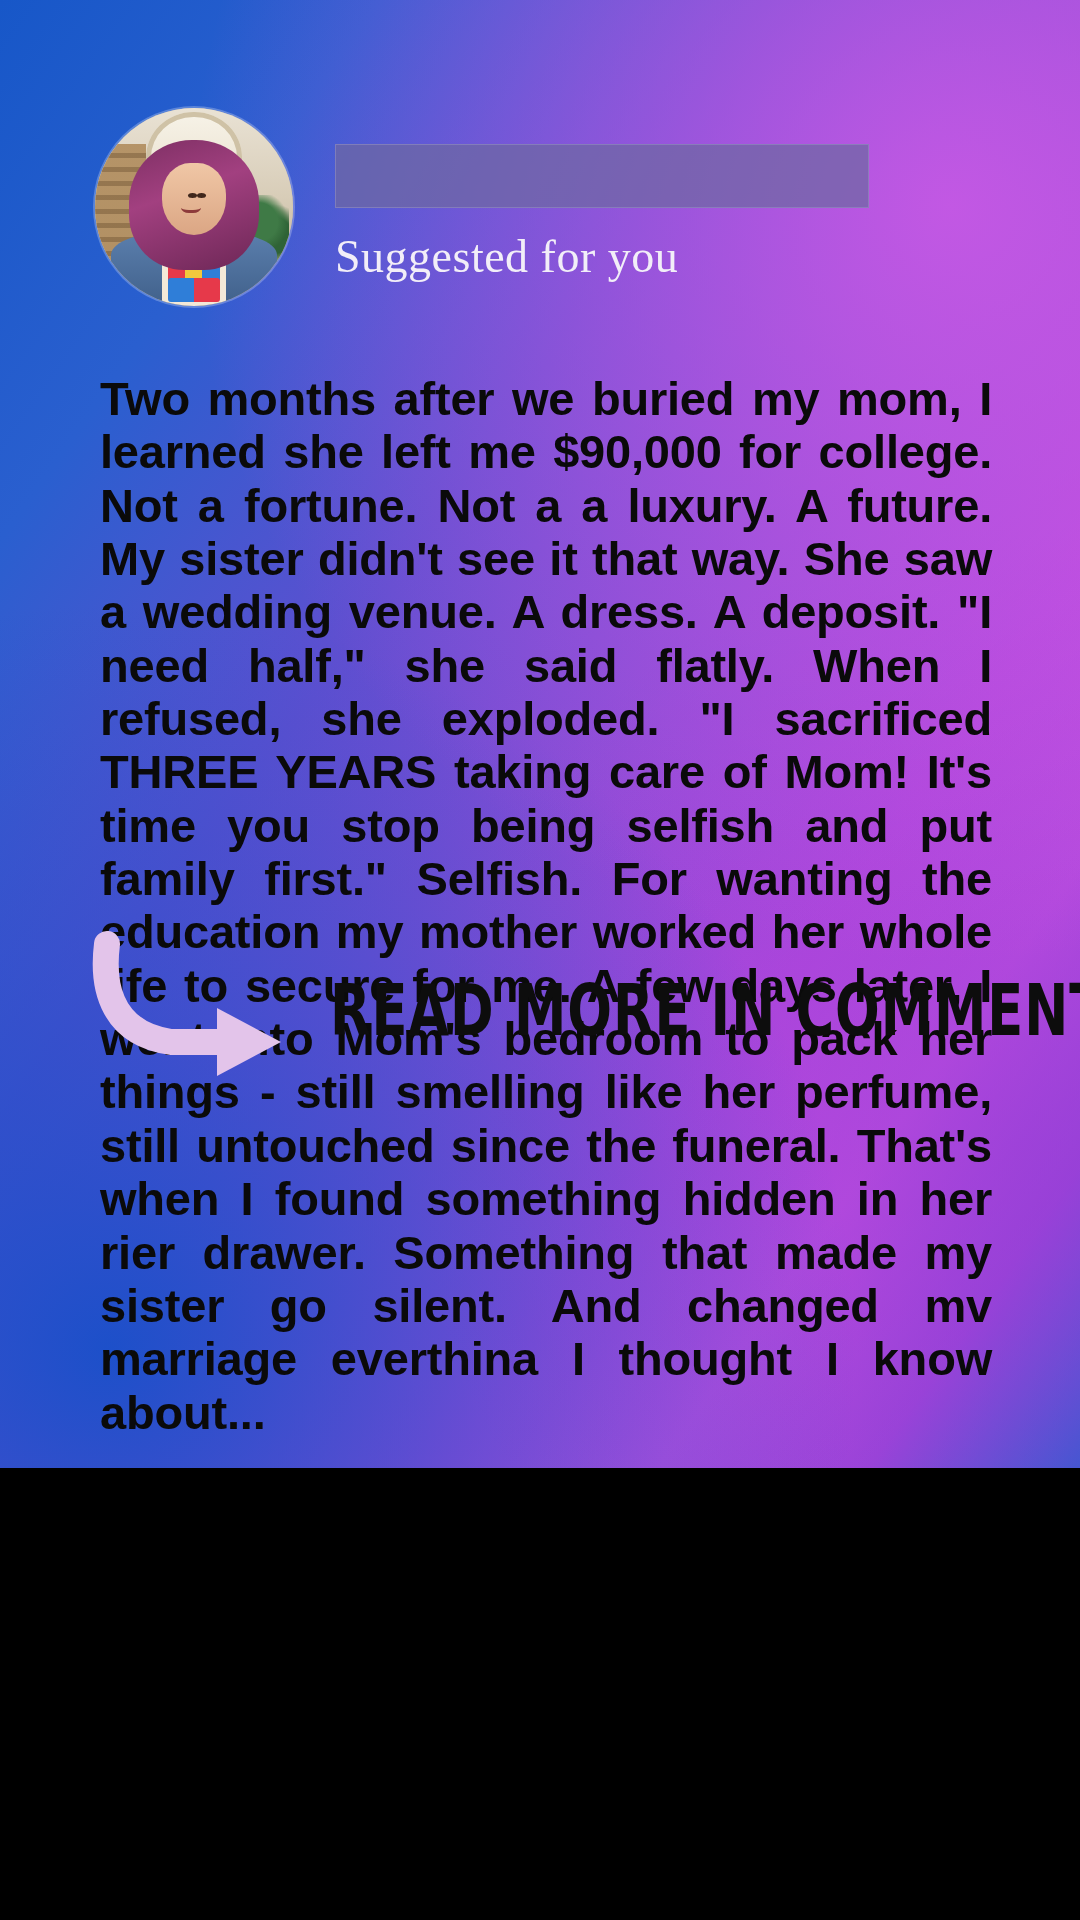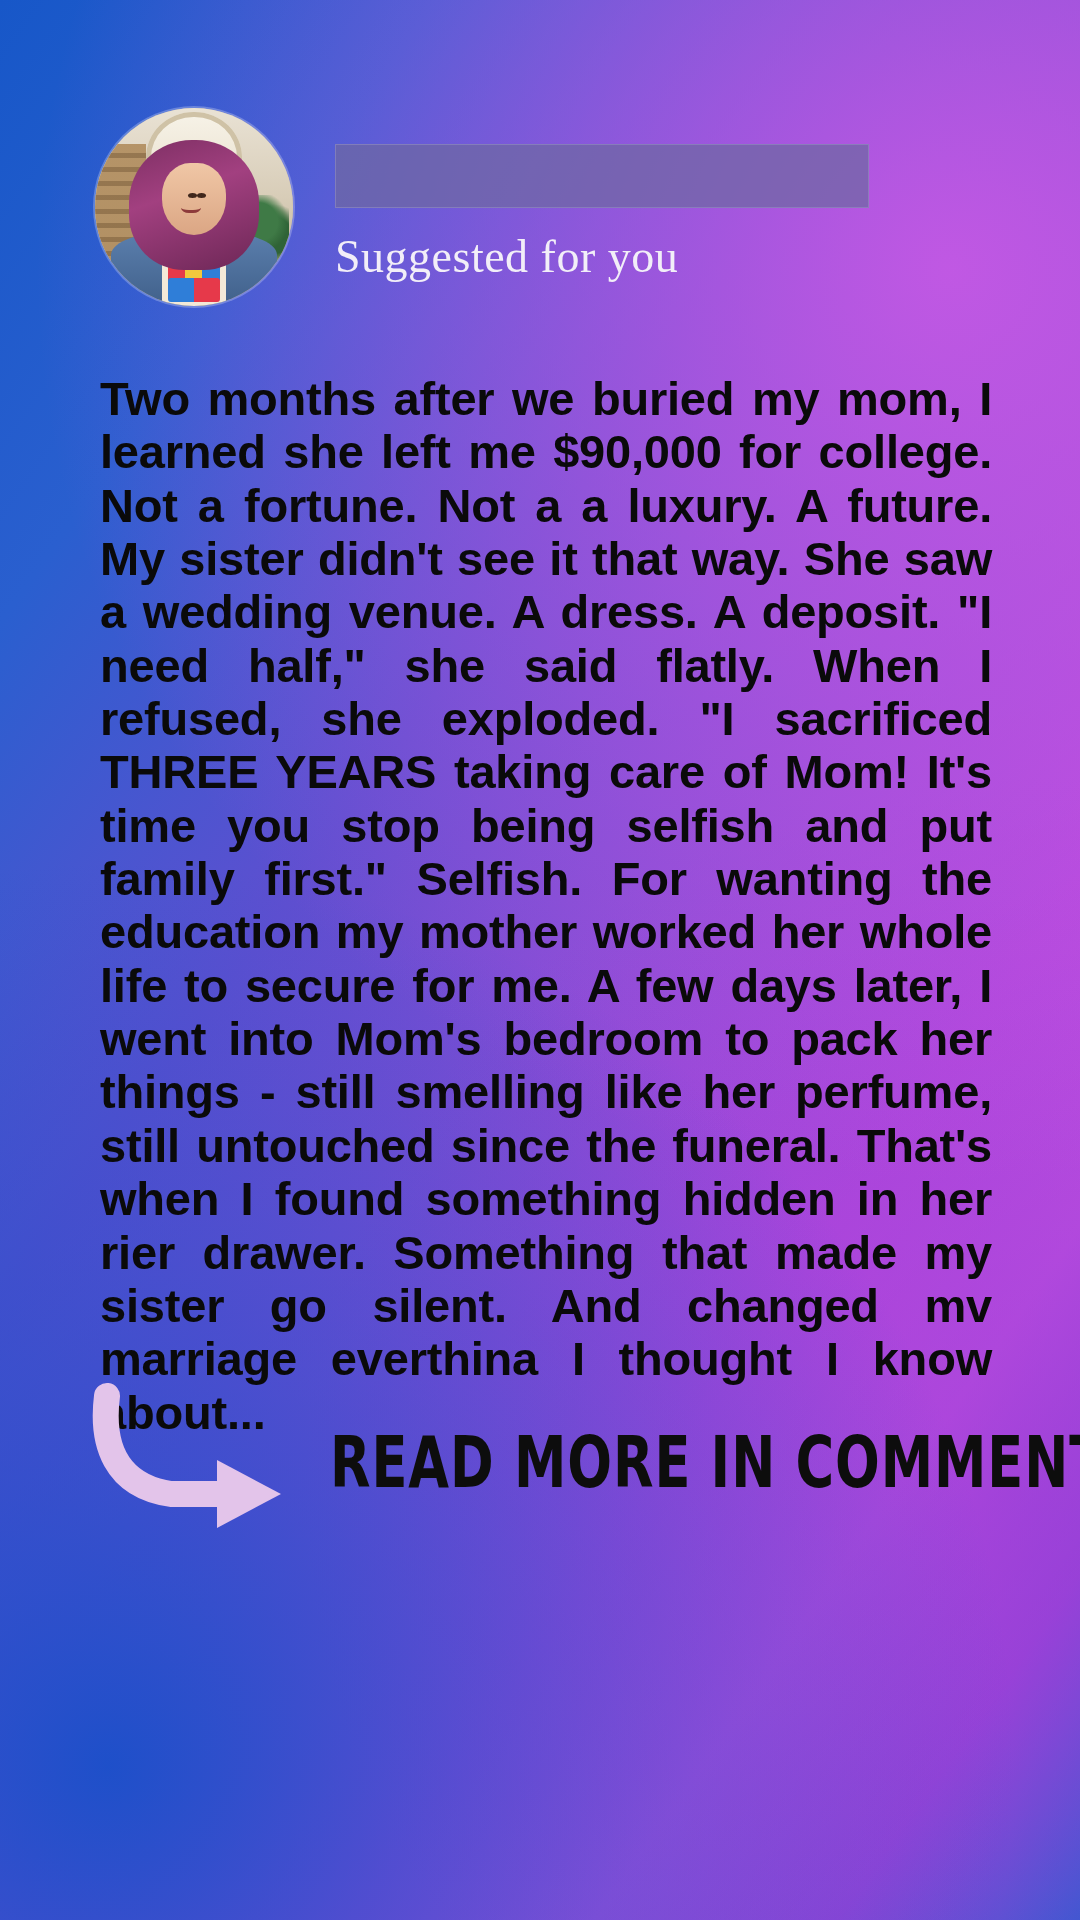--- a/index.html
+++ b/index.html
@@ -3,21 +3,21 @@
 <meta charset="utf-8">
 <style>
   html, body {
     margin: 0;
     padding: 0;
     background: #000;
   }
   .page {
     position: relative;
     width: 1080px;
-    height: 1920px;
+    height: 1468px;
     overflow: hidden;
     background:
       linear-gradient(125deg,
         #1757c8 0%,
         #2a5fcf 18%,
         #5f4fd0 38%,
         #8c4cd6 55%,
         #b349dd 70%,
         #c04fe0 80%,
         #9a45d8 90%,

